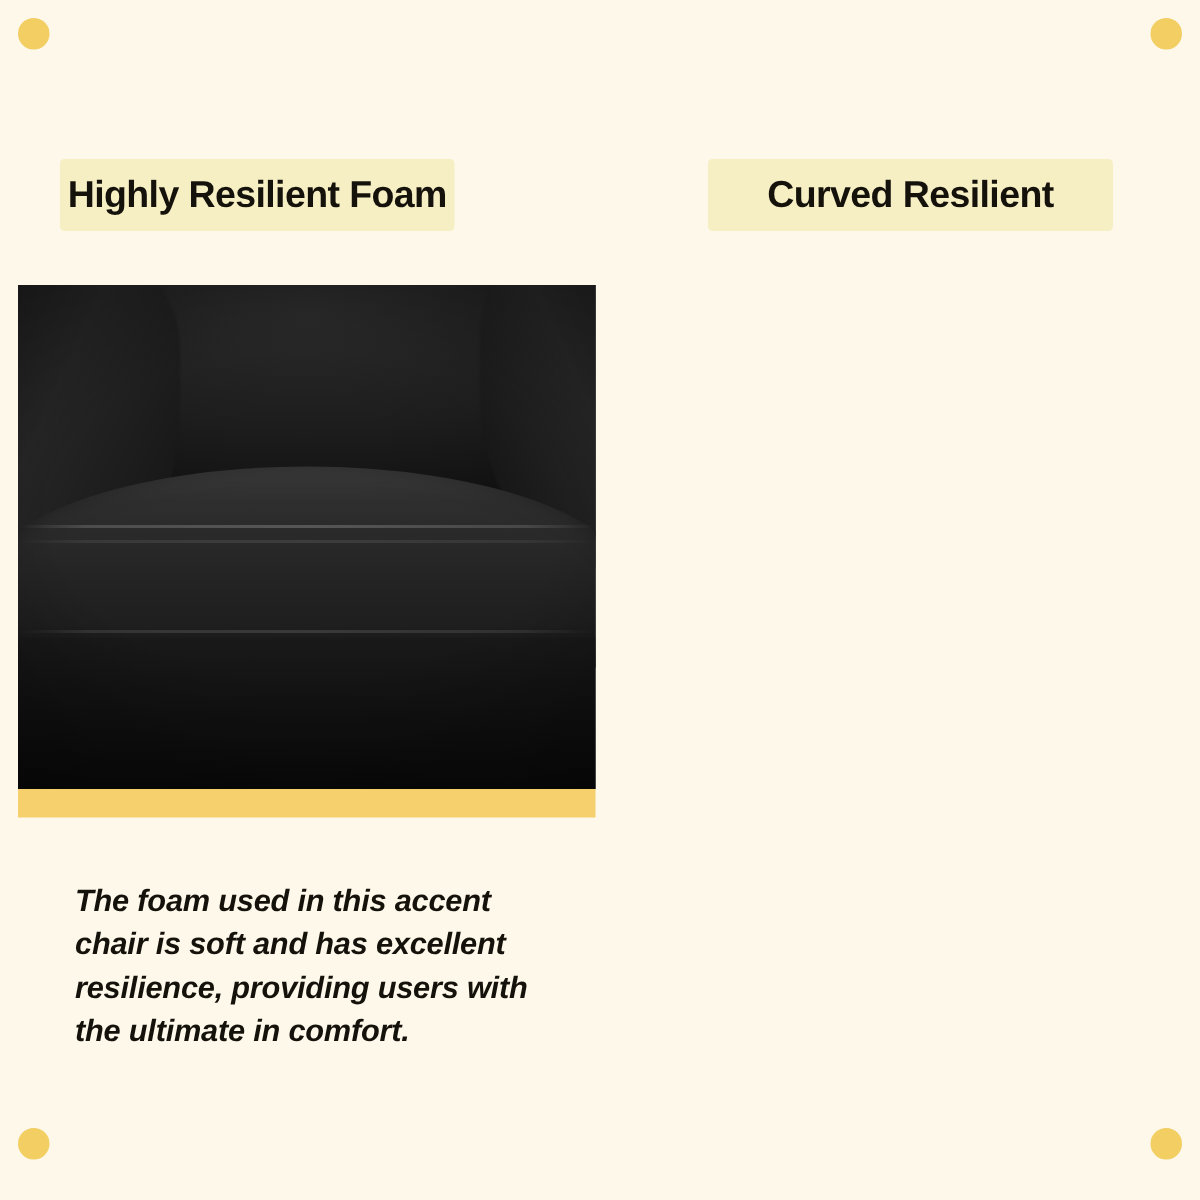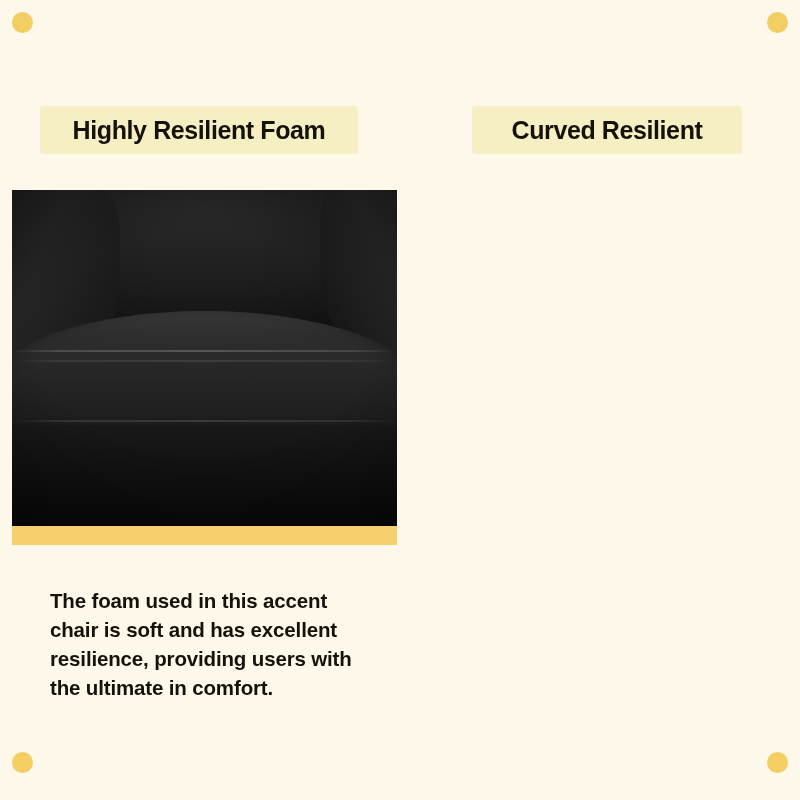--- a/index.html
+++ b/index.html
@@ -50,21 +50,21 @@
     position: absolute;
     top: 106px;
     height: 48px;
     background: #F7EFC4;
     border-radius: 3px;
     display: flex;
     align-items: center;
     justify-content: center;
     padding: 0 20px;
   }
-  .badge-left  { left: 40px; width: 318px; }
+  .badge-left  { left: 40px; width: 263px; }
   .badge-right { left: 72px; width: 270px; }
   .badge-text {
     font-size: 25px;
     font-weight: 700;
     letter-spacing: -0.4px;
     color: #15120C;
     white-space: nowrap;
     font-family: "Liberation Sans", sans-serif;
   }
 
@@ -144,20 +144,21 @@
   
   .copy {
     position: absolute;
     top: 586px;
     font-size: 20.5px;
     line-height: 29px;
     font-weight: 700;
     color: #15120C;
     letter-spacing: -0.15px;
     font-family: "Liberation Sans", sans-serif;
+    font-style: italic;
   }
   .copy-left  { left: 50px; width: 330px; }
 </style>
 </head>
 <body>
 
 <div class="page">
 
   <div class="dot dot-tl"></div>
   <div class="dot dot-tr"></div>

